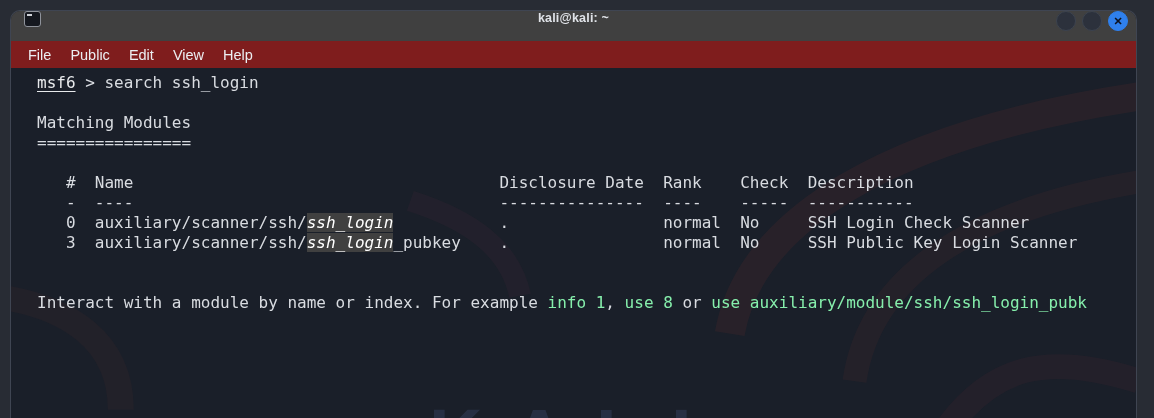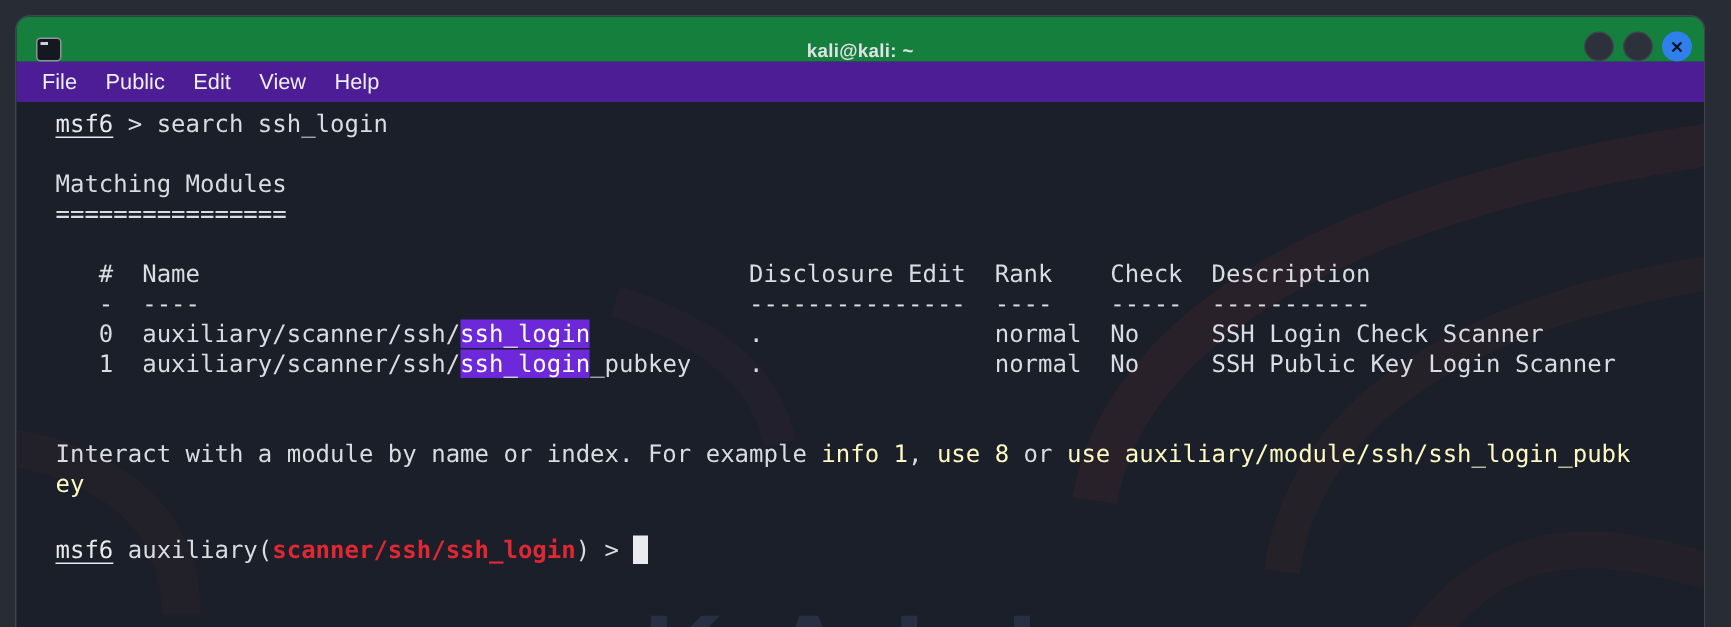--- a/index.html
+++ b/index.html
@@ -9,22 +9,22 @@
   
   .window {
     position:absolute; left:10px; top:10px; width:1127px; height:430px;
     background:#22262f; border:1px solid #3f4552; border-bottom:none;
     border-radius:10px 10px 0 0; overflow:hidden;
     display:flex; flex-direction:column;
   }
 
   
   .titlebar {
-    height:30px; flex:0 0 30px; display:flex; align-items:flex-end;
-    padding:0 8px 0 13px; position:relative; background:#15803d;
+    height:30px; flex:0 0 30px; display:flex; align-items:flex-start;
+    padding:0 8px 0 13px; position:relative; background:#404040;
   }
   .term-icon {
     width:17px; height:16px; border:1.5px solid #8f939b; border-radius:3px;
     background:#15181f; position:relative; display:inline-block;
   }
   .term-icon i {
     position:absolute; left:2px; top:2px; width:5px; height:2px; background:#cfd2d8; display:block;
   }
   .win-title {
     position:absolute; left:0; right:0; text-align:center;
@@ -35,21 +35,21 @@
   .winbtn {
     width:20px; height:20px; border-radius:50%; background:#2c313c;
     border:1px solid #3c434f; display:flex; align-items:center; justify-content:center;
     font-size:11px; font-weight:700; color:transparent; cursor:pointer; padding:0;
   }
   .winbtn.close { background:#2f80ed; border-color:#2f80ed; color:#0d1220; }
 
   
   .menubar {
     height:27px; flex:0 0 27px; display:flex; align-items:center;
-    padding-left:17px; gap:19px; background:#4c1d95;
+    padding-left:17px; gap:19px; background:#7f1d1d;
   }
   .menu-item { font-size:14.5px; color:#eceef1; cursor:default; }
 
   
   .terminal {
     flex:1 1 auto; background:#1a1f29; position:relative;
     padding:5px 0 0 10px; overflow:hidden;
   }
   .watermark-svg { position:absolute; left:0; top:0; width:100%; height:100%; z-index:0; }
   .kali-brand {
@@ -57,22 +57,22 @@
     font-size:74px; font-weight:700; letter-spacing:30px;
     color:rgba(95,115,175,0.20); user-select:none;
   }
   .term-out { position:relative; z-index:1;margin-left:16px; }
   .tline {
     height:20px; line-height:20px; white-space:pre;
     font-family:"DejaVu Sans Mono", monospace; font-size:16px; color:#d9dce1;
   }
   .seg-fg   { color:#d9dce1; }
   .seg-u    { color:#e8eaec; text-decoration:underline; text-underline-offset:3px; }
-  .seg-hl   { background:#6d28d9; color:#ffffff; }
-  .seg-teal { color:#fef9c3; }
+  .seg-hl   { background:#404040; color:#ffffff;font-style:italic; }
+  .seg-teal { color:#86efac; }
   .seg-red  { color:#e02835; font-weight:700; }
   .seg-cursor {
     display:inline-block; width:10px; height:19px; background:#e9ebee;
     transform:translateY(4px);
   }
 </style>
 </head>
 <body>
 
 <div class="window">
@@ -111,26 +111,24 @@
       <path d="M 400 140 C 460 160 500 190 510 240" stroke="rgba(140,50,80,0.07)" stroke-width="22" fill="none"></path>
       <path d="M -20 240 C 60 250 110 290 110 360" stroke="rgba(165,62,45,0.06)" stroke-width="26" fill="none"></path>
     </svg>
     <div class="kali-brand">KALI</div>
     <div class="term-out">
         <div class="tline"><span class="seg-u">msf6</span><span class="seg-fg"> &gt; search ssh_login</span></div>
         <div class="tline"></div>
         <div class="tline"><span class="seg-fg">Matching Modules</span></div>
         <div class="tline"><span class="seg-fg">================</span></div>
         <div class="tline"></div>
-        <div class="tline"><span class="seg-fg">   #  Name                                      Disclosure Edit  Rank    Check  Description</span></div>
+        <div class="tline"><span class="seg-fg">   #  Name                                      Disclosure Date  Rank    Check  Description</span></div>
         <div class="tline"><span class="seg-fg">   -  ----                                      ---------------  ----    -----  -----------</span></div>
         <div class="tline"><span class="seg-fg">   0  auxiliary/scanner/ssh/</span><span class="seg-hl">ssh_login</span><span class="seg-fg">           .                normal  No     SSH Login Check Scanner</span></div>
-        <div class="tline"><span class="seg-fg">   1  auxiliary/scanner/ssh/</span><span class="seg-hl">ssh_login</span><span class="seg-fg">_pubkey</span><span class="seg-fg">    .                normal  No     SSH Public Key Login Scanner</span></div>
+        <div class="tline"><span class="seg-fg">   3  auxiliary/scanner/ssh/</span><span class="seg-hl">ssh_login</span><span class="seg-fg">_pubkey</span><span class="seg-fg">    .                normal  No     SSH Public Key Login Scanner</span></div>
         <div class="tline"></div>
         <div class="tline"></div>
         <div class="tline"><span class="seg-fg">Interact with a module by name or index. For example </span><span class="seg-teal">info 1</span><span class="seg-fg">, </span><span class="seg-teal">use 8</span><span class="seg-fg"> or </span><span class="seg-teal">use auxiliary/module/ssh/ssh_login_pubk</span></div>
-        <div class="tline"><span class="seg-teal">ey</span></div>
         <div class="tline"></div>
-        <div class="tline"><span class="seg-u">msf6</span><span class="seg-fg"> auxiliary(</span><span class="seg-red">scanner/ssh/ssh_login</span><span class="seg-fg">) &gt; </span><span class="seg-cursor"></span></div>
       </div>
   </div>
 
 </div>
 
 </body></html>

